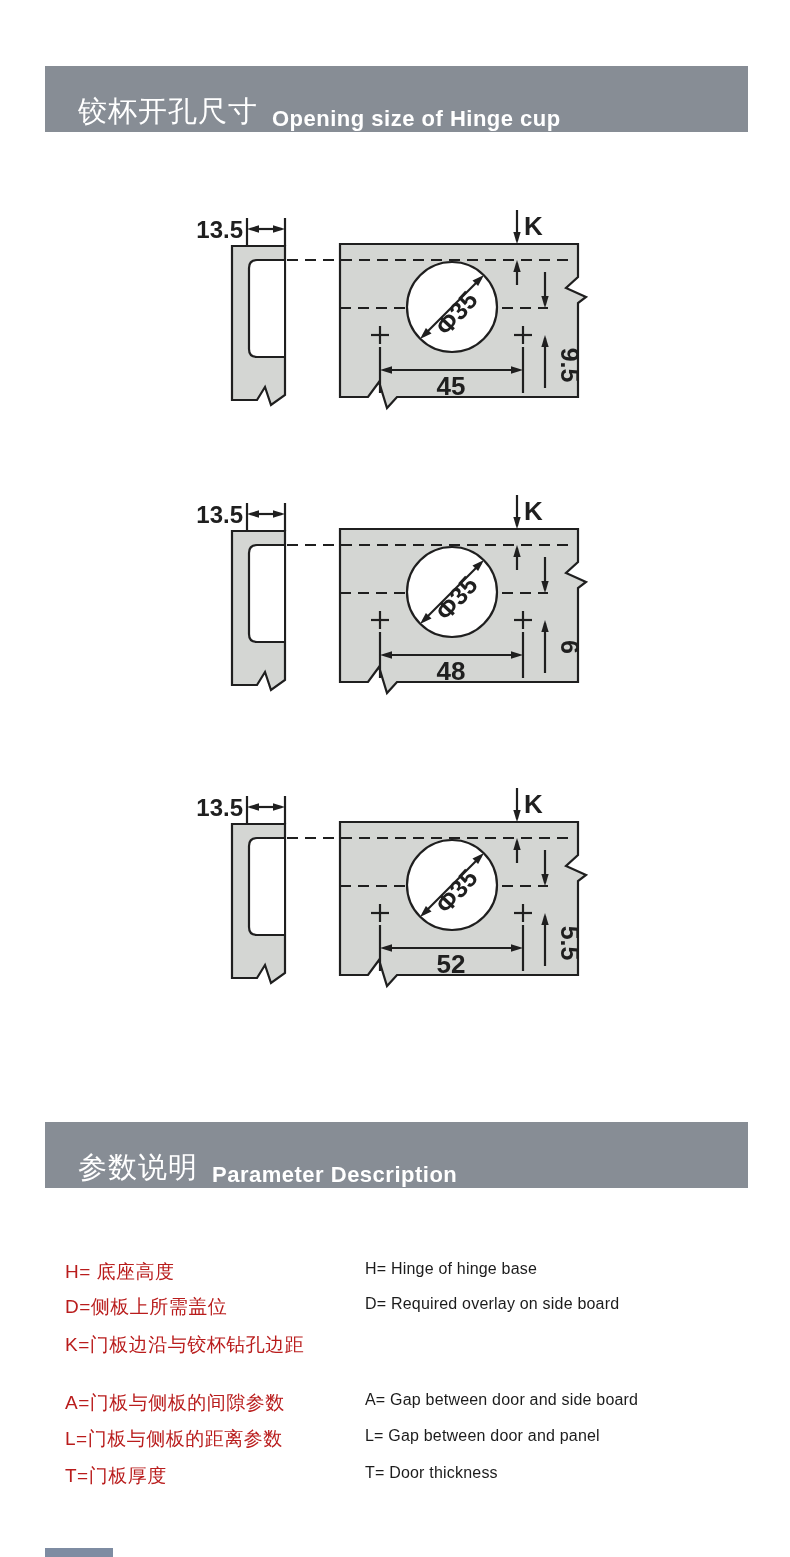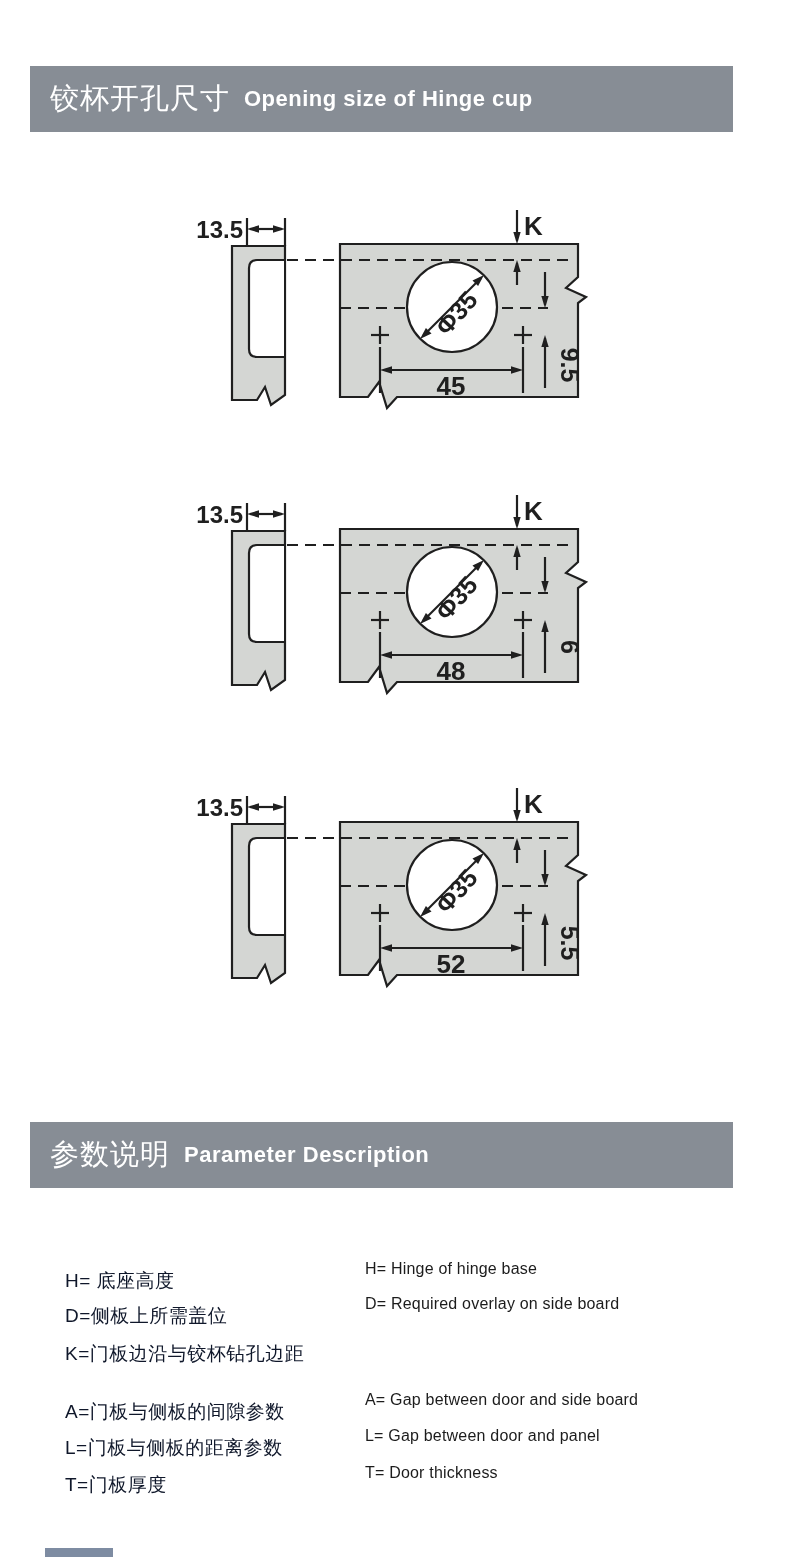--- a/index.html
+++ b/index.html
@@ -2,36 +2,36 @@
 <html><head>
 <meta charset="utf-8">
 <style>
   html,body{margin:0;padding:0;}
   body{
     width:790px;height:1557px;position:relative;background:#ffffff;
     font-family:"Liberation Sans","DejaVu Sans",sans-serif;
     overflow:hidden;
   }
   .banner{
-    position:absolute;left:30px;width:703px;height:66px;
+    position:absolute;left:45px;width:703px;height:66px;
     background:#878d95;color:#ffffff;
-    display:flex;align-items:center;padding-left:20px;box-sizing:border-box;
+    display:flex;align-items:flex-end;padding-left:33px;box-sizing:border-box;
   }
   .banner .cn-title{font-size:29px;letter-spacing:1px;}
   .banner .en-title{font-size:22px;font-weight:bold;margin-left:14px;letter-spacing:0.5px;}
   .diagram{position:absolute;left:150px;width:450px;height:230px;font-weight:bold;}
   .diagram svg{overflow:visible;display:block;}
   svg text{fill:#1f1f1f;font-family:"Liberation Sans","DejaVu Sans",sans-serif;}
   .t-dim{font-size:24px;}
   .t-dimlg{font-size:26px;}
   .t-k{font-size:26px;}
   .t-phi{font-size:25px;}
   .t-vert{font-size:25px;}
   .prow{position:absolute;left:65px;width:680px;}
-  .prow .cn{position:absolute;left:0;top:12px;font-size:19px;color:#0f172a;letter-spacing:0.5px;white-space:nowrap;}
+  .prow .cn{position:absolute;left:0;top:3px;font-size:19px;color:#b91c1c;letter-spacing:0.5px;white-space:nowrap;}
   .prow .en{position:absolute;left:300px;top:1px;font-size:16px;color:#1c1c1c;letter-spacing:0.2px;line-height:24px;white-space:nowrap;}
   .prow .en .en2{margin-left:30px;}
   .partial-banner{
     position:absolute;left:45px;top:1548px;width:68px;height:9px;background:#7e8ca2;
   }
 </style>
 </head>
 <body>
 
 <svg width="0" height="0" style="position:absolute">

